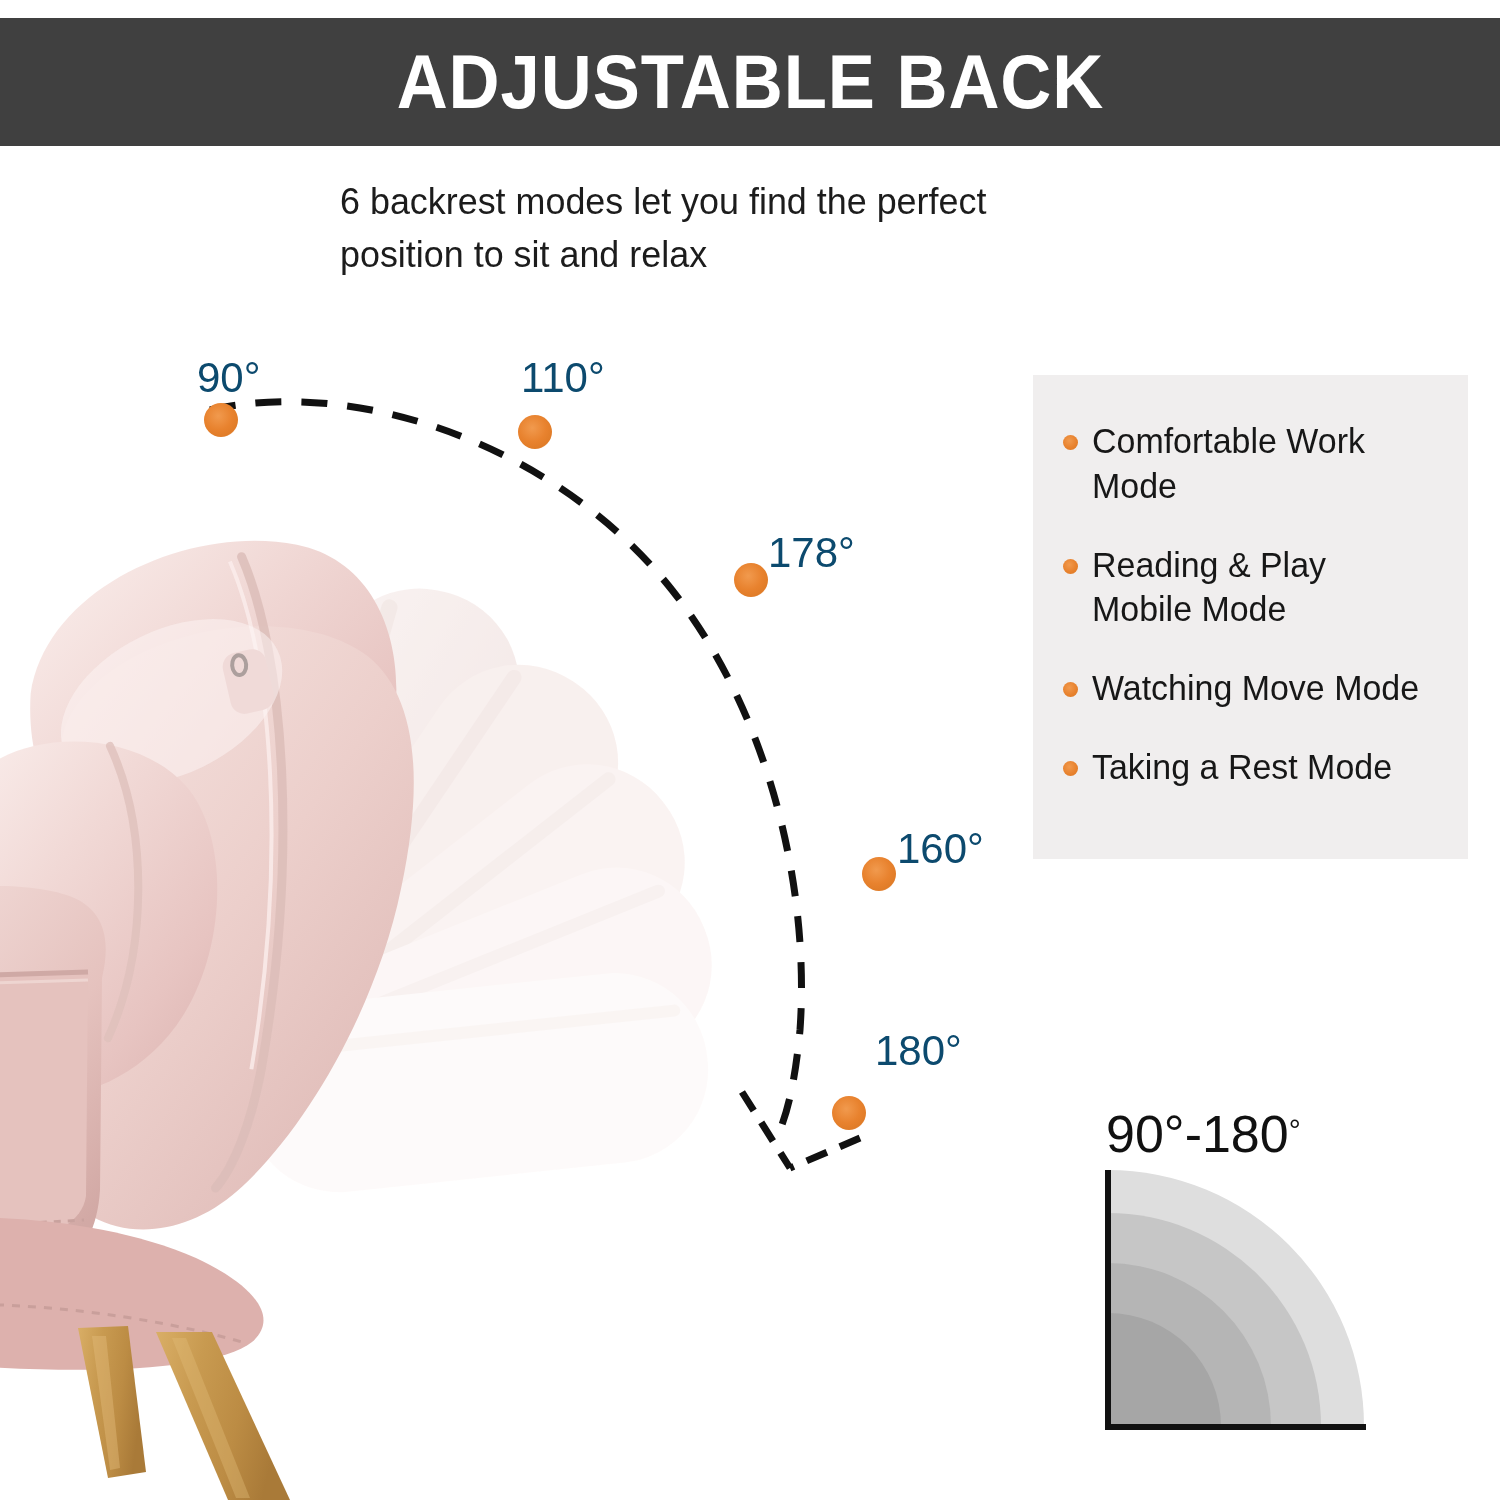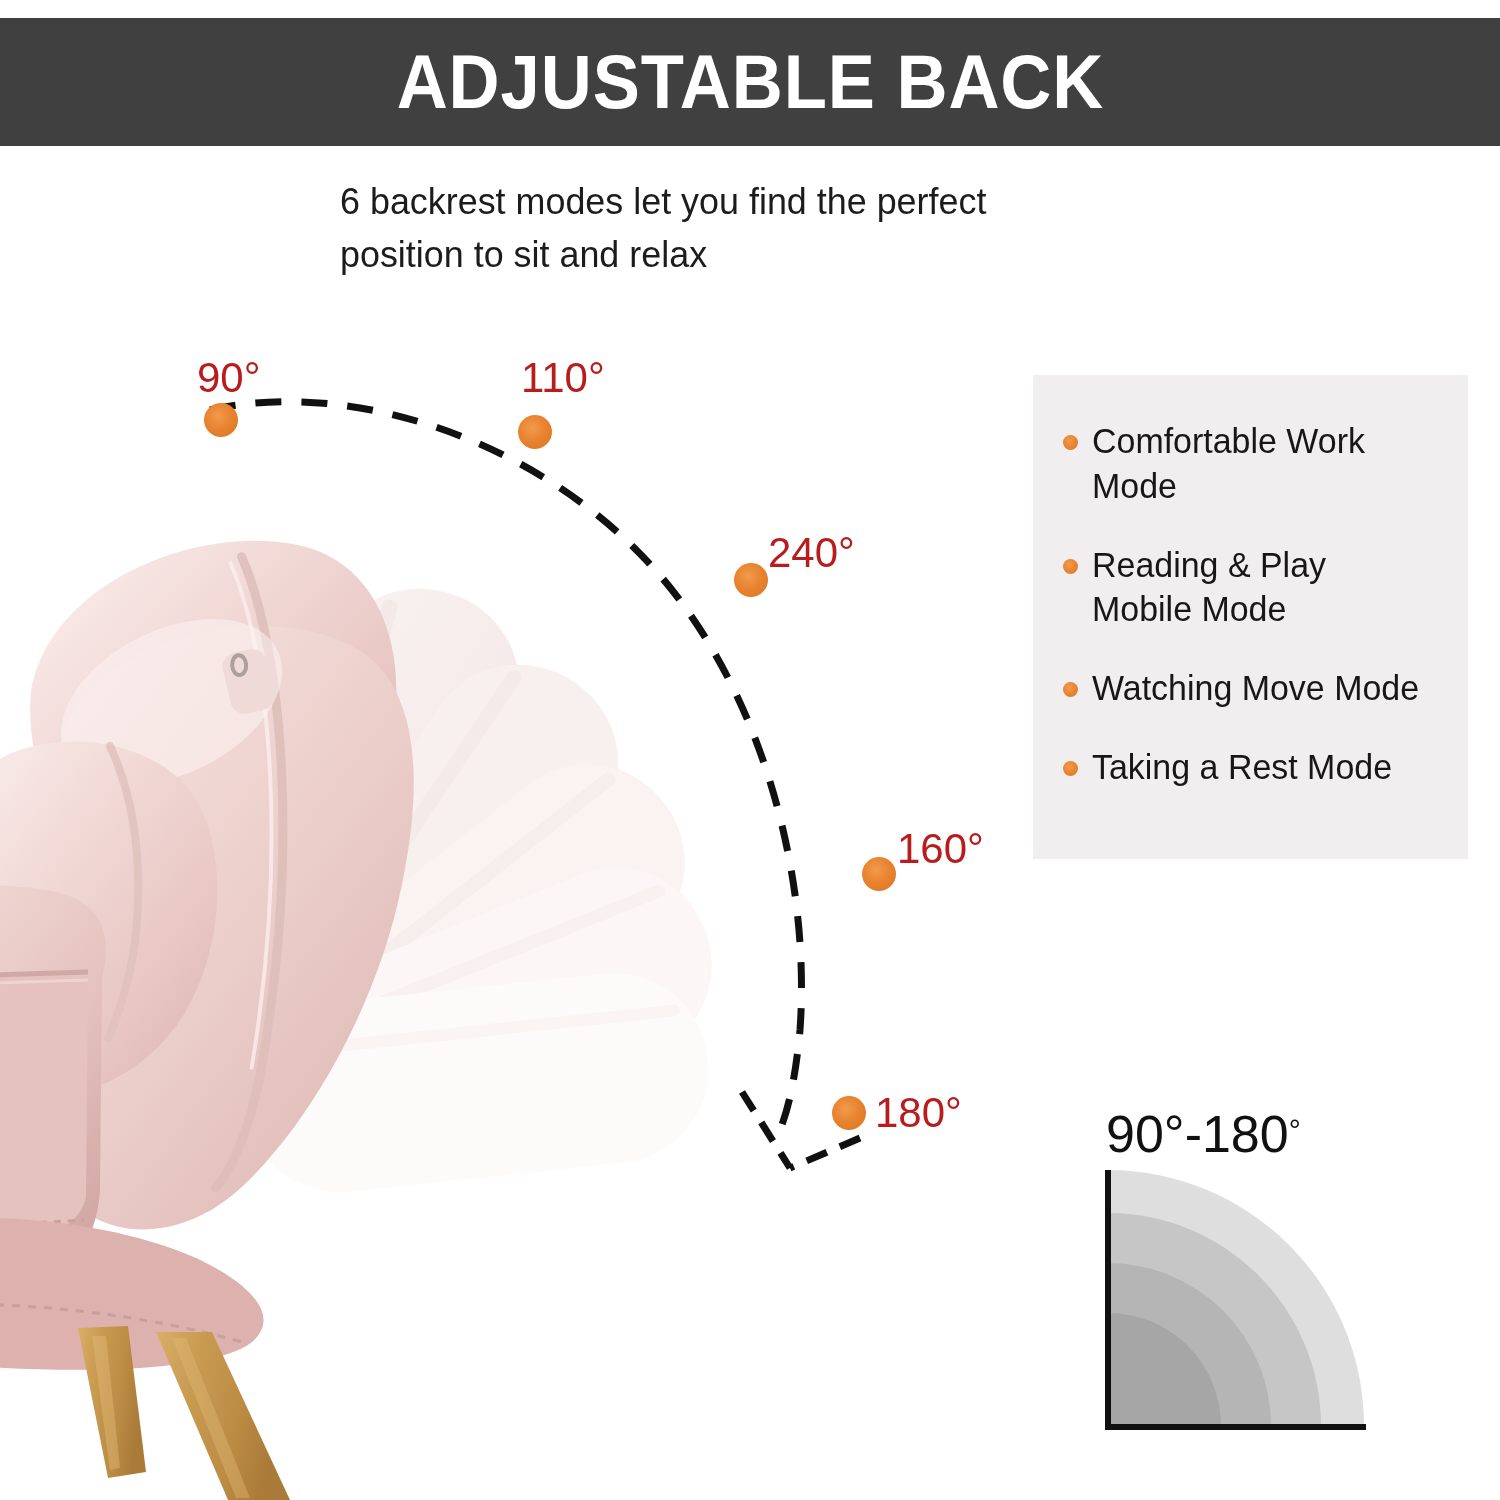--- a/index.html
+++ b/index.html
@@ -39,21 +39,21 @@
     position:absolute;left:-40px;top:430px;width:820px;height:1070px;
   }
   .photo svg{display:block;}
 
   
   .arc-layer{position:absolute;left:0;top:330px;width:1020px;height:900px;}
   .arc-layer svg{display:block;overflow:visible;}
 
   .ang-label{
     position:absolute;
-    font-size:42px;color:#b91c1c;
+    font-size:42px;color:#0c4a6e;
     font-family:"Liberation Sans", sans-serif;
     white-space:nowrap;line-height:1;
   }
   .dot{
     position:absolute;width:34px;height:34px;border-radius:50%;
     background:radial-gradient(circle at 42% 38%, #f19a4e 0%, #e8822e 48%, #e07c28 72%, rgba(232,130,46,0.25) 92%, rgba(232,130,46,0) 100%);
   }
 
   
   .features{
@@ -239,27 +239,27 @@
     </svg>
   </div>
 
   <div class="dot" style="left:204px;top:403px;"></div>
   <div class="ang-label" style="left:197px;top:357px;">90°</div>
 
   <div class="dot" style="left:518px;top:415px;"></div>
   <div class="ang-label" style="left:521px;top:357px;">110°</div>
 
   <div class="dot" style="left:734px;top:563px;"></div>
-  <div class="ang-label" style="left:768px;top:532px;">240°</div>
+  <div class="ang-label" style="left:768px;top:532px;">178°</div>
 
   <div class="dot" style="left:862px;top:857px;"></div>
   <div class="ang-label" style="left:897px;top:828px;">160°</div>
 
   <div class="dot" style="left:832px;top:1096px;"></div>
-  <div class="ang-label" style="left:875px;top:1092px;text-align:center;">180°</div>
+  <div class="ang-label" style="left:875px;top:1030px;text-align:center;">180°</div>
 
   <div class="features">
 
     <div class="feat-row">
       <span class="feat-bullet"></span>
       <span class="feat-text">Comfortable Work Mode</span>
     </div>
 
     <div class="feat-row">
       <span class="feat-bullet"></span>

